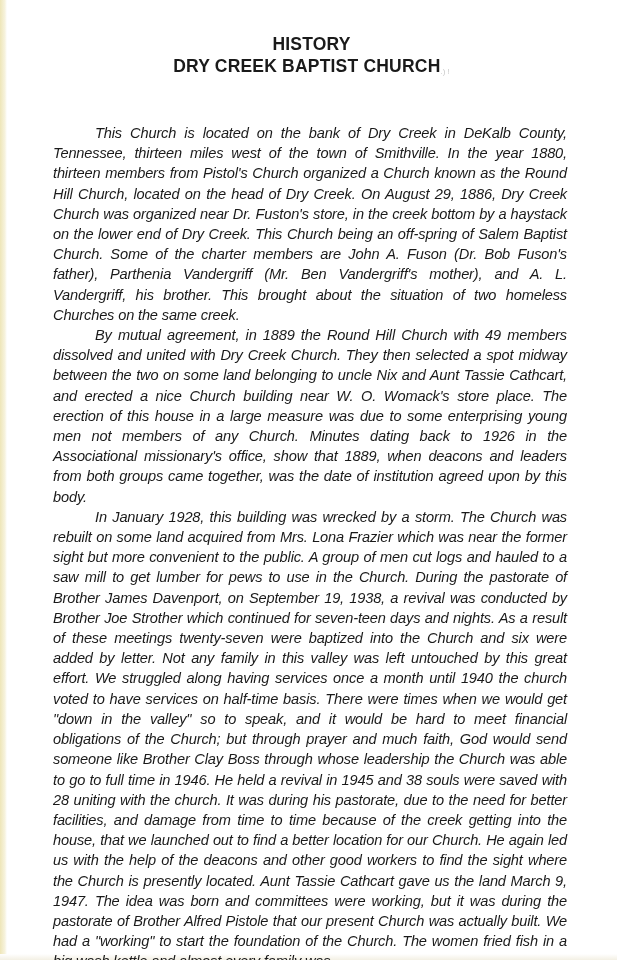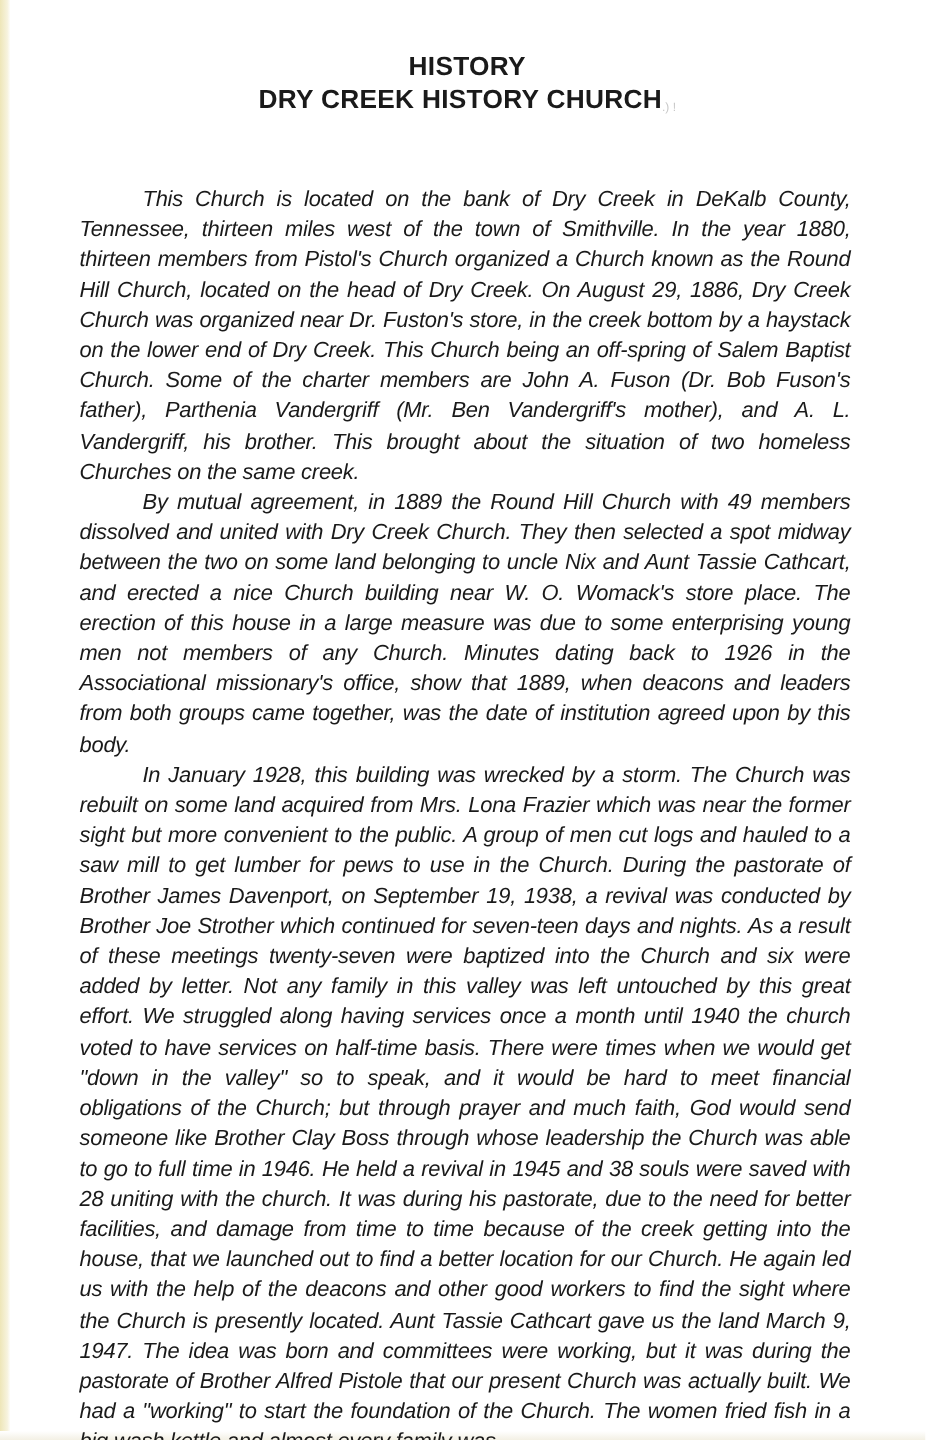--- a/index.html
+++ b/index.html
@@ -71,20 +71,20 @@
     }
   </style>
 </head>
 <body>
 
 <div class="page-edge"></div>
 <div class="page-bottom-shade"></div>
 
 <div class="header">
   <h1 class="title">HISTORY</h1>
-  <h2 class="subtitle"><span>DRY CREEK HISTORY CHURCH</span><span class="ghost-mark">.) !</span></h2>
+  <h2 class="subtitle"><span>DRY CREEK BAPTIST CHURCH</span><span class="ghost-mark">.) !</span></h2>
 </div>
 
 <div class="body-text">
   <p>This Church is located on the bank of Dry Creek in DeKalb County, Tennessee, thirteen miles west of the town of Smithville. In the year 1880, thirteen members from Pistol's Church organized a Church known as the Round Hill Church, located on the head of Dry Creek. On August 29, 1886, Dry Creek Church was organized near Dr. Fuston's store, in the creek bottom by a haystack on the lower end of Dry Creek. This Church being an off-spring of Salem Baptist Church. Some of the charter members are John A. Fuson (Dr. Bob Fuson's father), Parthenia Vandergriff (Mr. Ben Vandergriff's mother), and A. L. Vandergriff, his brother. This brought about the situation of two homeless Churches on the same creek.</p>
   <p>By mutual agreement, in 1889 the Round Hill Church with 49 members dissolved and united with Dry Creek Church. They then selected a spot midway between the two on some land belonging to uncle Nix and Aunt Tassie Cathcart, and erected a nice Church building near W. O. Womack's store place. The erection of this house in a large measure was due to some enterprising young men not members of any Church. Minutes dating back to 1926 in the Associational missionary's office, show that 1889, when deacons and leaders from both groups came together, was the date of institution agreed upon by this body.</p>
   <p>In January 1928, this building was wrecked by a storm. The Church was rebuilt on some land acquired from Mrs. Lona Frazier which was near the former sight but more convenient to the public. A group of men cut logs and hauled to a saw mill to get lumber for pews to use in the Church. During the pastorate of Brother James Davenport, on September 19, 1938, a revival was conducted by Brother Joe Strother which continued for seven-teen days and nights. As a result of these meetings twenty-seven were baptized into the Church and six were added by letter. Not any family in this valley was left untouched by this great effort. We struggled along having services once a month until 1940 the church voted to have services on half-time basis. There were times when we would get "down in the valley" so to speak, and it would be hard to meet financial obligations of the Church; but through prayer and much faith, God would send someone like Brother Clay Boss through whose leadership the Church was able to go to full time in 1946. He held a revival in 1945 and 38 souls were saved with 28 uniting with the church. It was during his pastorate, due to the need for better facilities, and damage from time to time because of the creek getting into the house, that we launched out to find a better location for our Church. He again led us with the help of the deacons and other good workers to find the sight where the Church is presently located. Aunt Tassie Cathcart gave us the land March 9, 1947. The idea was born and committees were working, but it was during the pastorate of Brother Alfred Pistole that our present Church was actually built. We had a "working" to start the foundation of the Church. The women fried fish in a big wash kettle and almost every family was</p>
 </div>
 
 </body></html>

